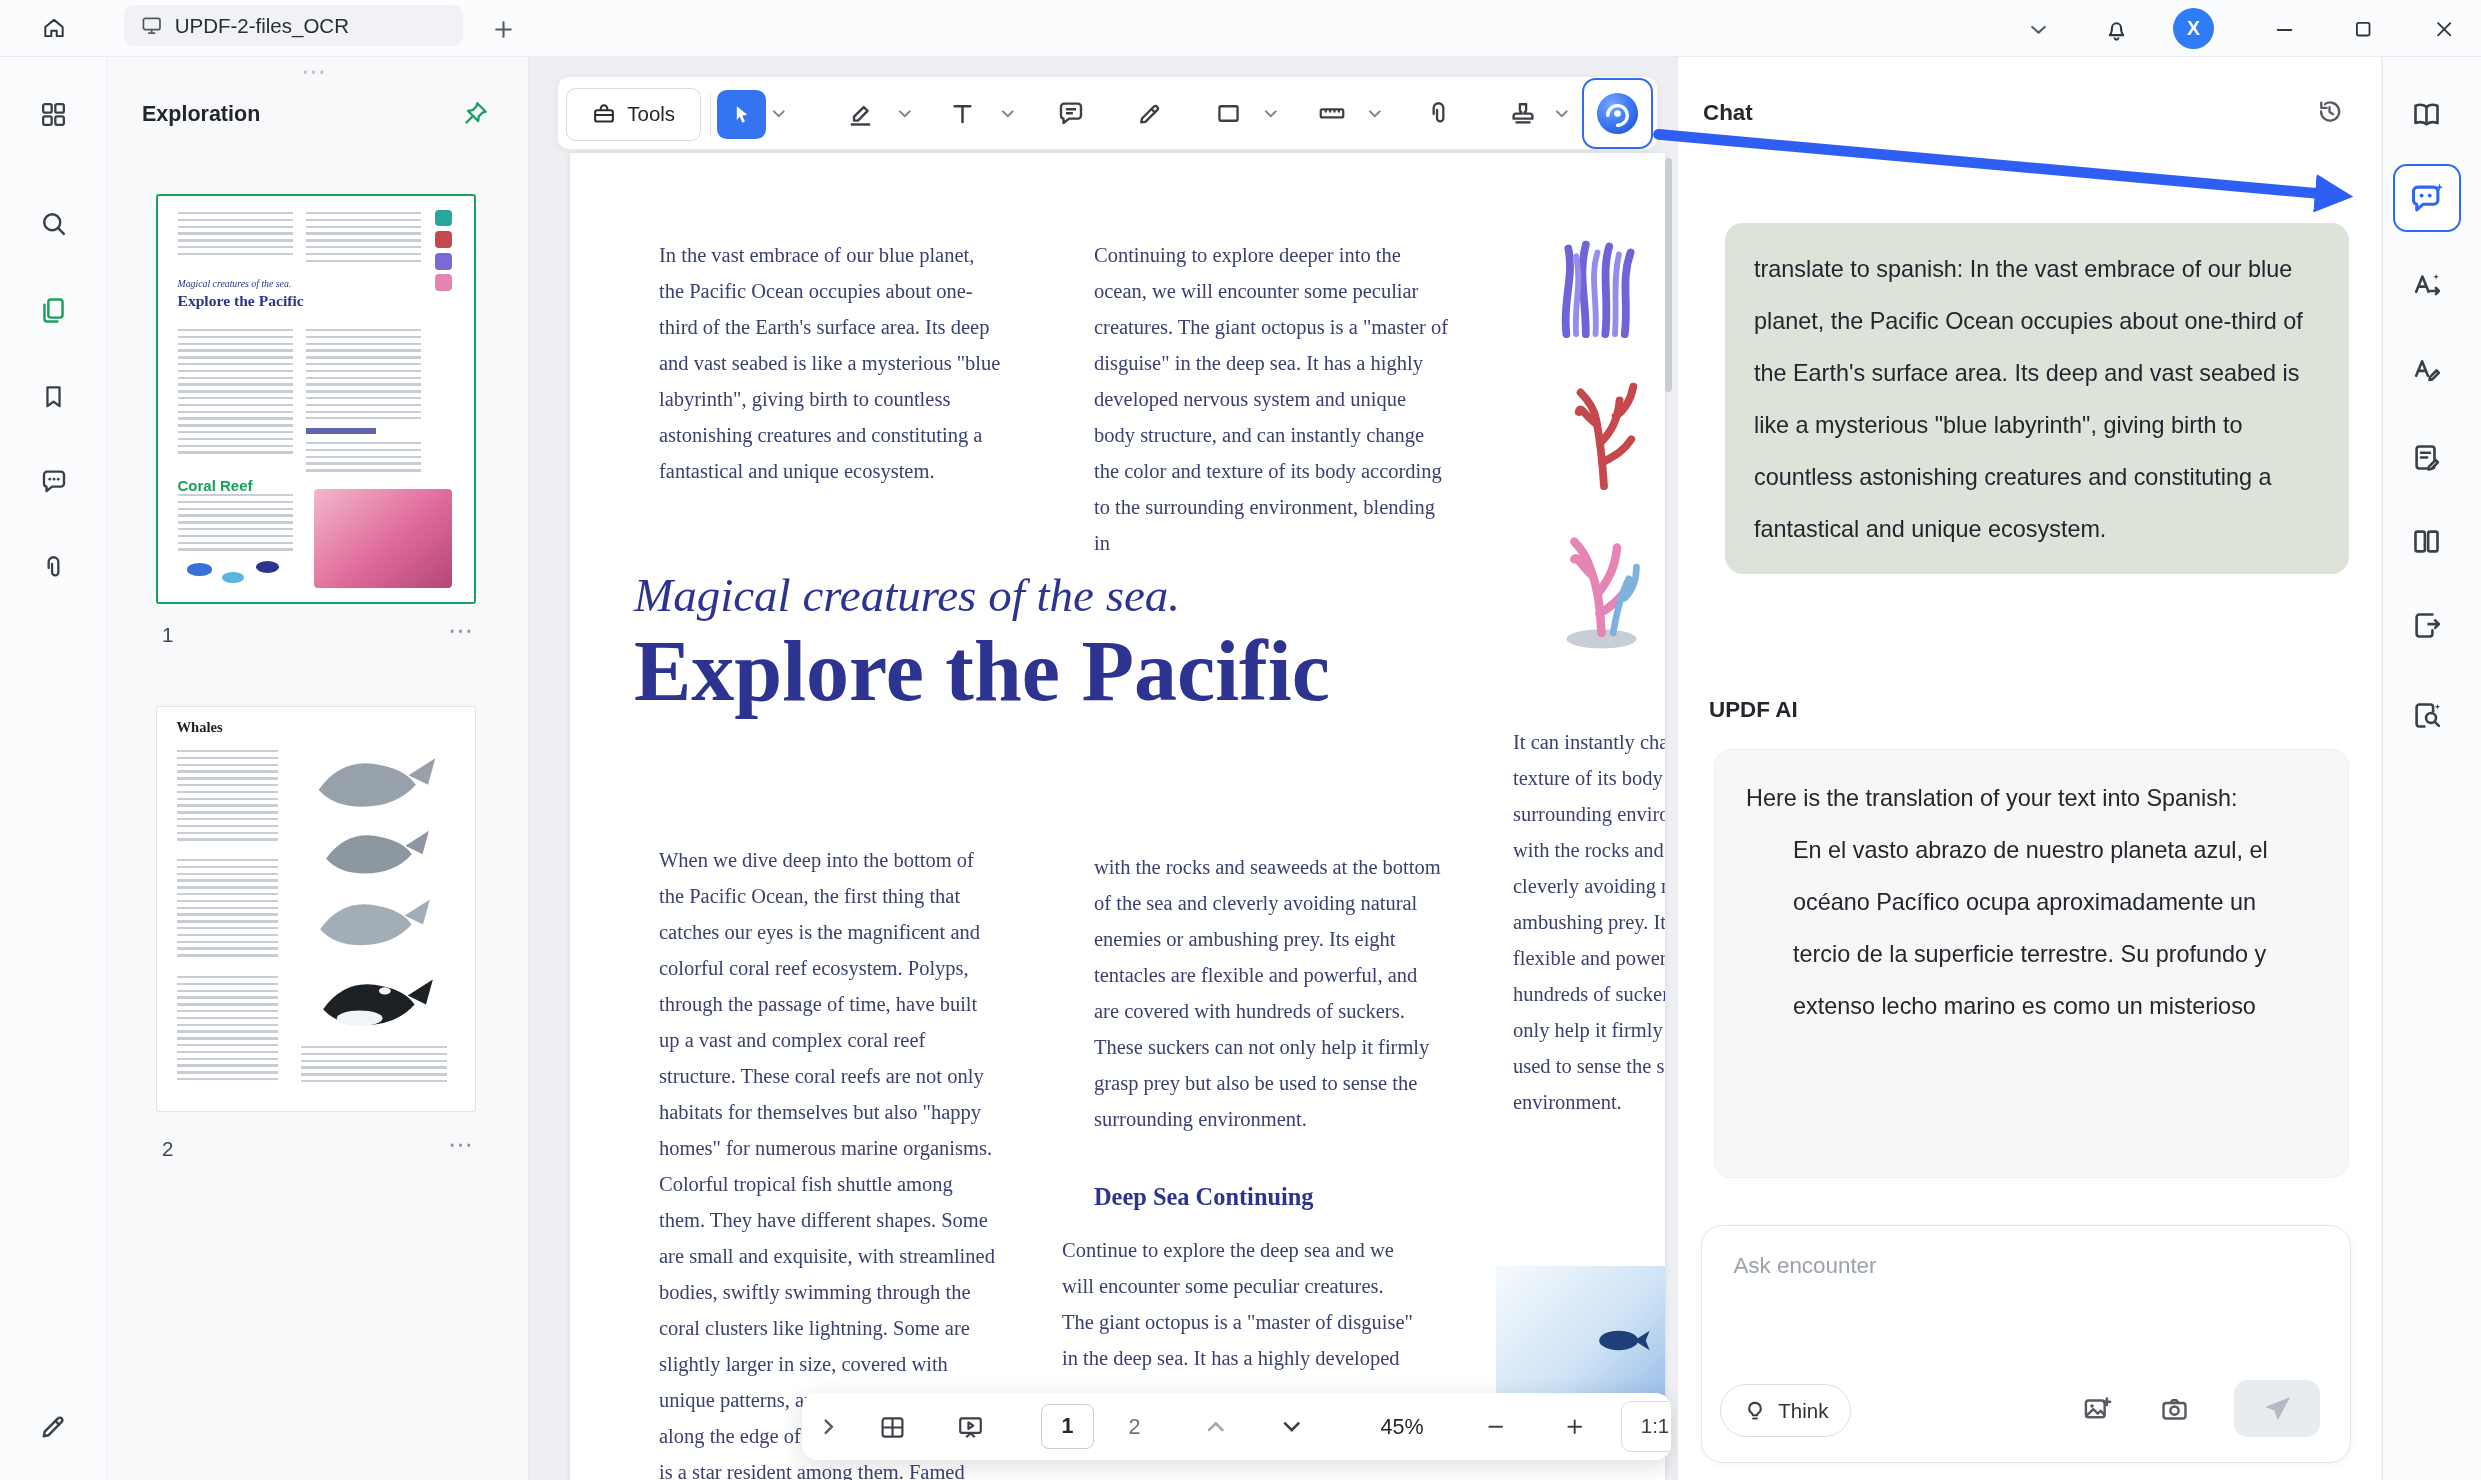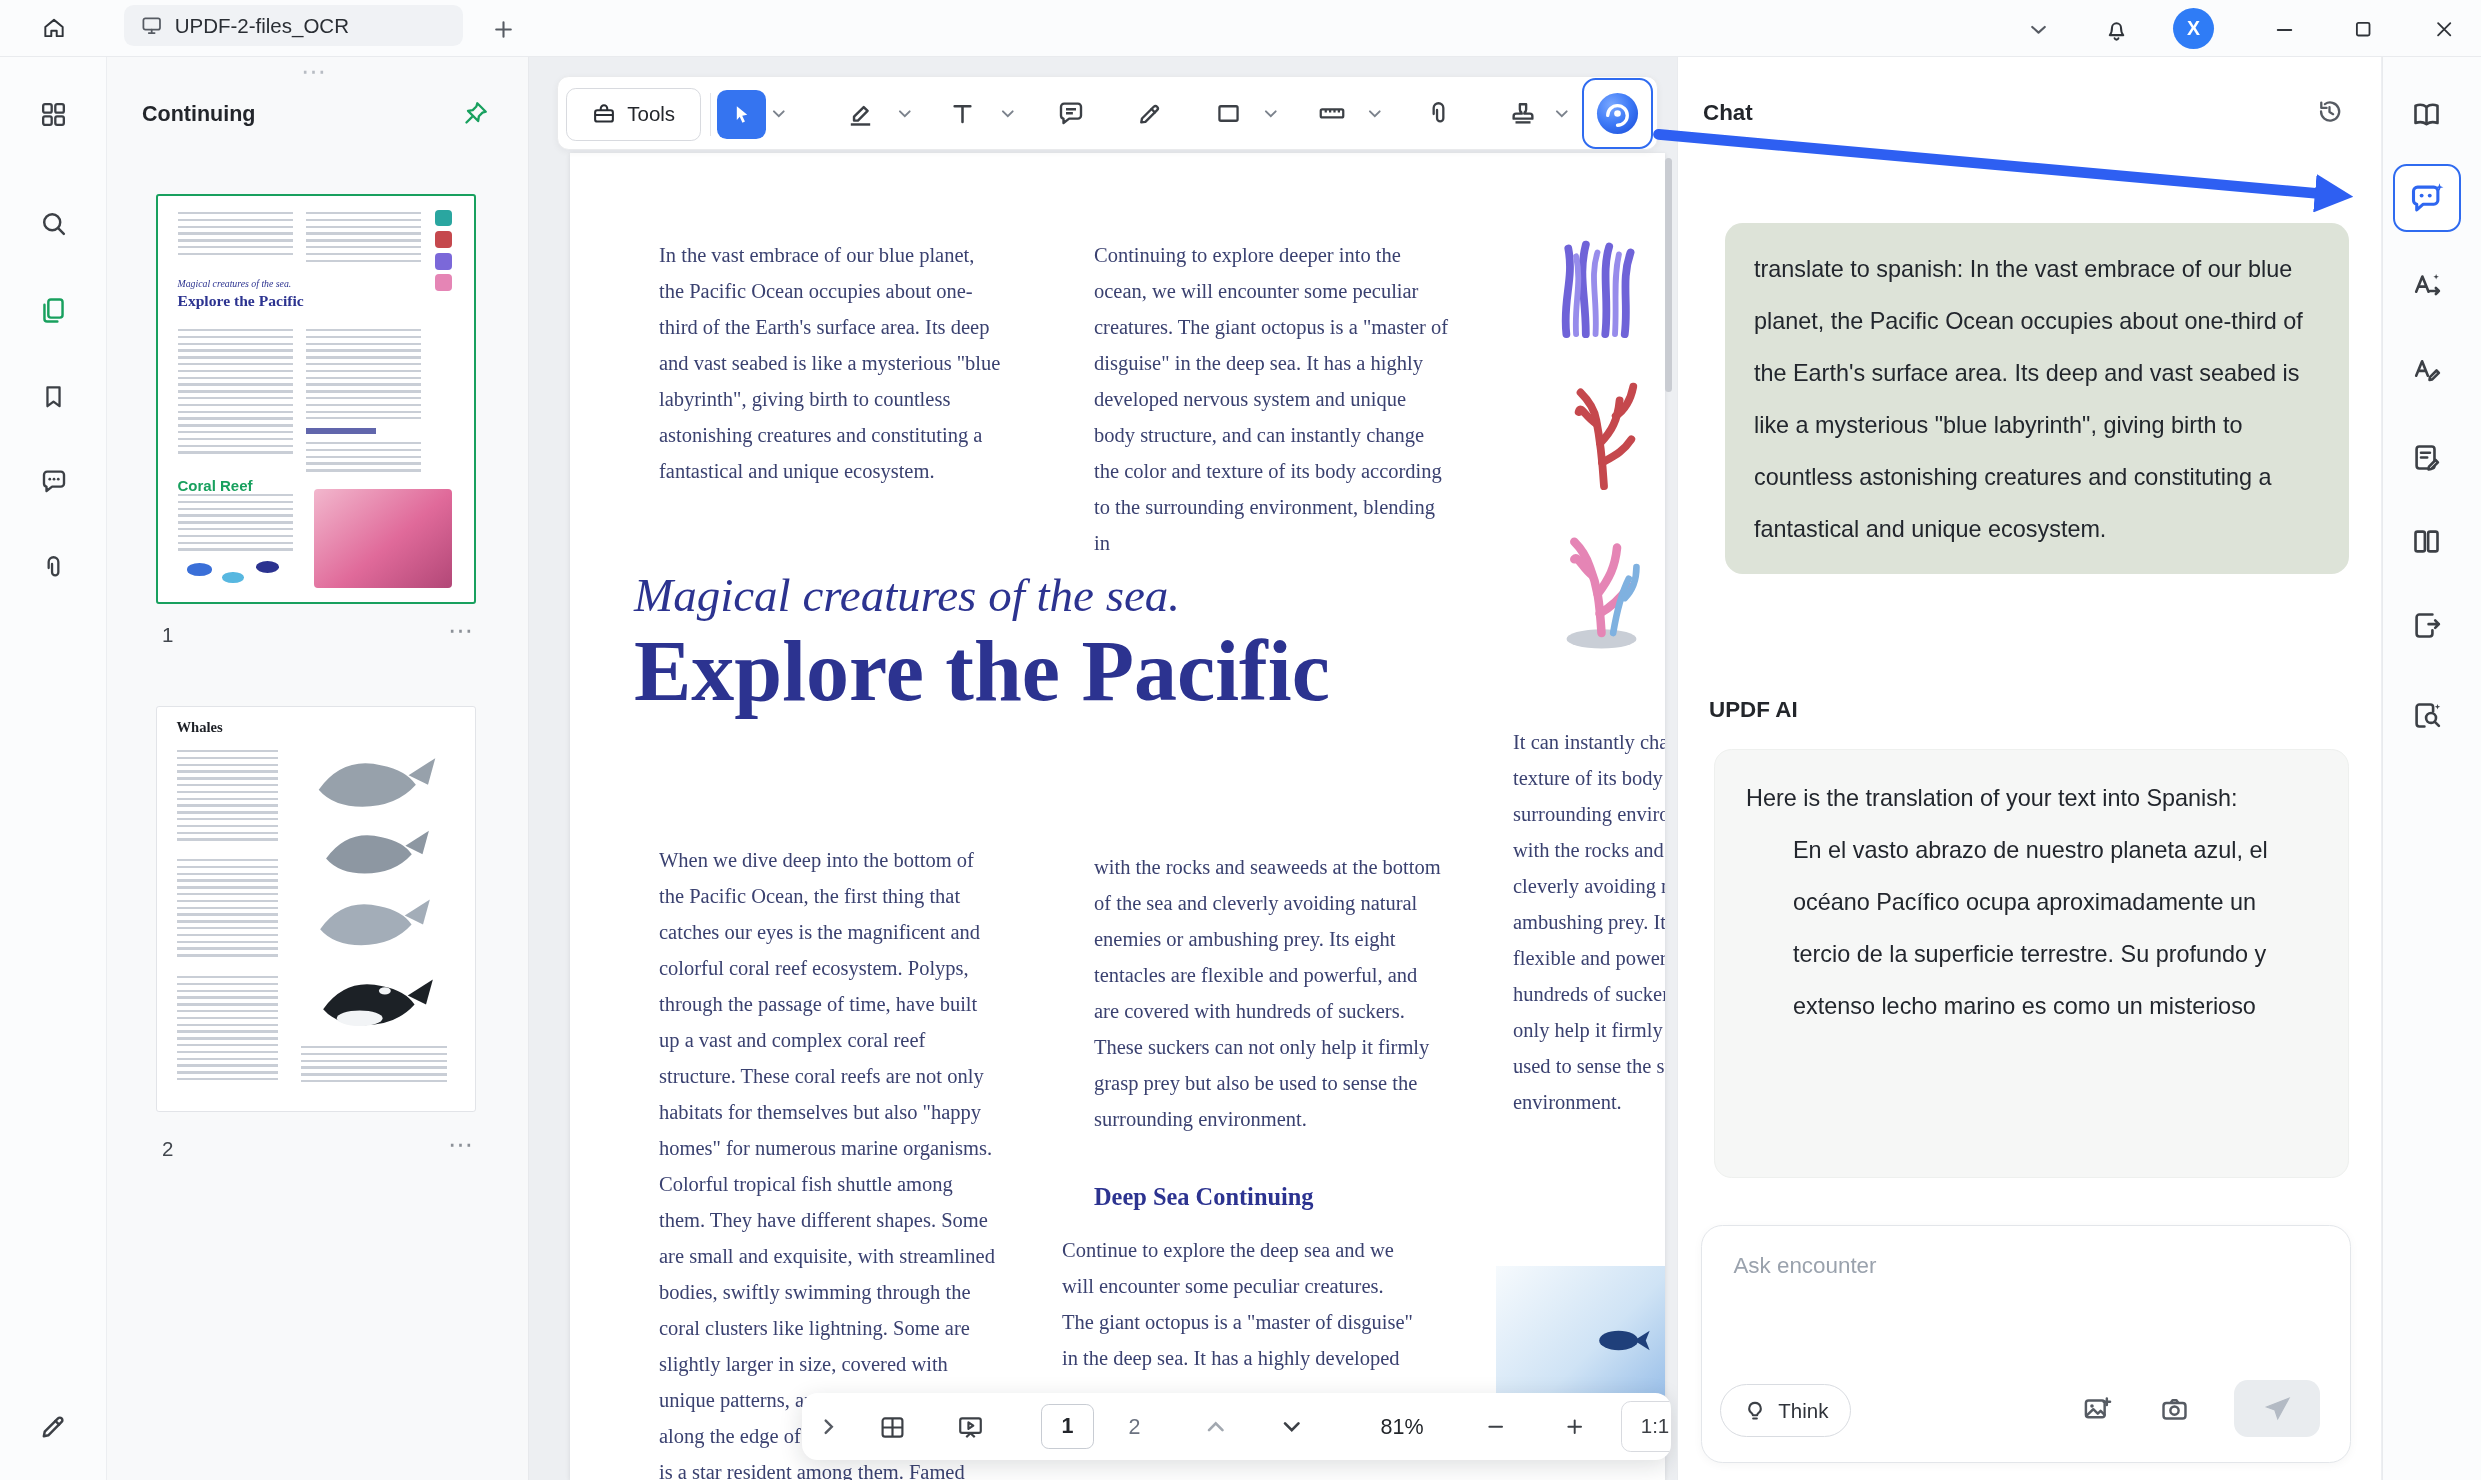--- a/index.html
+++ b/index.html
@@ -154,21 +154,21 @@
           <svg width="31" height="31" viewBox="0 0 24 24" fill="none" stroke="#3c4046" stroke-width="1.9" stroke-linejoin="round" stroke-linecap="round">
             <path d="M4.5 19.5 L5.2 16 L15.5 5.7 A1.8 1.8 0 0 1 18.3 8.5 L8 18.8 Z"></path>
             <path d="M13.5 7.7 L16.3 10.5"></path>
           </svg>
         </span>
       </div>
   </div>
 
   <div class="abs" style="left:107px;top:57px;width:422px;height:1424px;background:#f8f9fa;border-right:1px solid #e7e9ec">
     <div class="abs ctr" style="left:185px;top:2px;width:45px;height:25px;color:#b7bcc3;font-size:25px;letter-spacing:2px">⋯</div>
-    <div class="abs" style="left:35px;top:45px;font-size:21.5px;font-weight:bold;color:#23262b">Continuing</div>
+    <div class="abs" style="left:35px;top:45px;font-size:21.5px;font-weight:bold;color:#23262b">Exploration</div>
     <div class="abs ctr" style="left:351px;top:39px;width:35px;height:35px">
       <span>
           <svg width="29" height="29" viewBox="0 0 24 24" fill="none" stroke="#18a05e" stroke-width="1.9" stroke-linejoin="round" stroke-linecap="round">
             <path d="M13.5 3.5 L20.5 10.5 L17.8 11.3 L14.8 14.3 L14.2 18.2 L5.8 9.8 L9.7 9.2 L12.7 6.2 Z"></path>
             <path d="M9 15 L4.5 19.5"></path>
           </svg>
         </span>
     </div>
 
     <div class="abs" style="left:49px;top:137px;width:320px;height:410px;background:#fff;border:2.9px solid #18a05e;border-radius:2.9px;overflow:hidden">
@@ -458,21 +458,21 @@
           </svg>
         </span>
       </div>
     <div class="abs ctr" style="left:472px;top:18.5px;width:35px;height:31px">
         <span>
           <svg width="21.5" height="21.5" viewBox="0 0 16 16" fill="none" stroke="#3c4046" stroke-width="2" stroke-linecap="round">
             <path d="M3 5.5 L8 10.5 L13 5.5"></path>
           </svg>
         </span>
       </div>
-    <div class="abs ctr" style="left:556px;top:16.6px;width:88px;height:35px;font-size:21.5px;color:#23262b">81%</div>
+    <div class="abs ctr" style="left:556px;top:16.6px;width:88px;height:35px;font-size:21.5px;color:#23262b">45%</div>
     <div class="abs ctr" style="left:676px;top:18.5px;width:35px;height:31px">
         <span>
           <svg width="23.4" height="23.4" viewBox="0 0 24 24" stroke="#3c4046" stroke-width="2" stroke-linecap="round">
             <path d="M5.5 12 H18.5"></path>
           </svg>
         </span>
       </div>
     <div class="abs ctr" style="left:755px;top:18.5px;width:35px;height:31px">
         <span>
           <svg width="23.4" height="23.4" viewBox="0 0 24 24" stroke="#3c4046" stroke-width="2" stroke-linecap="round">

